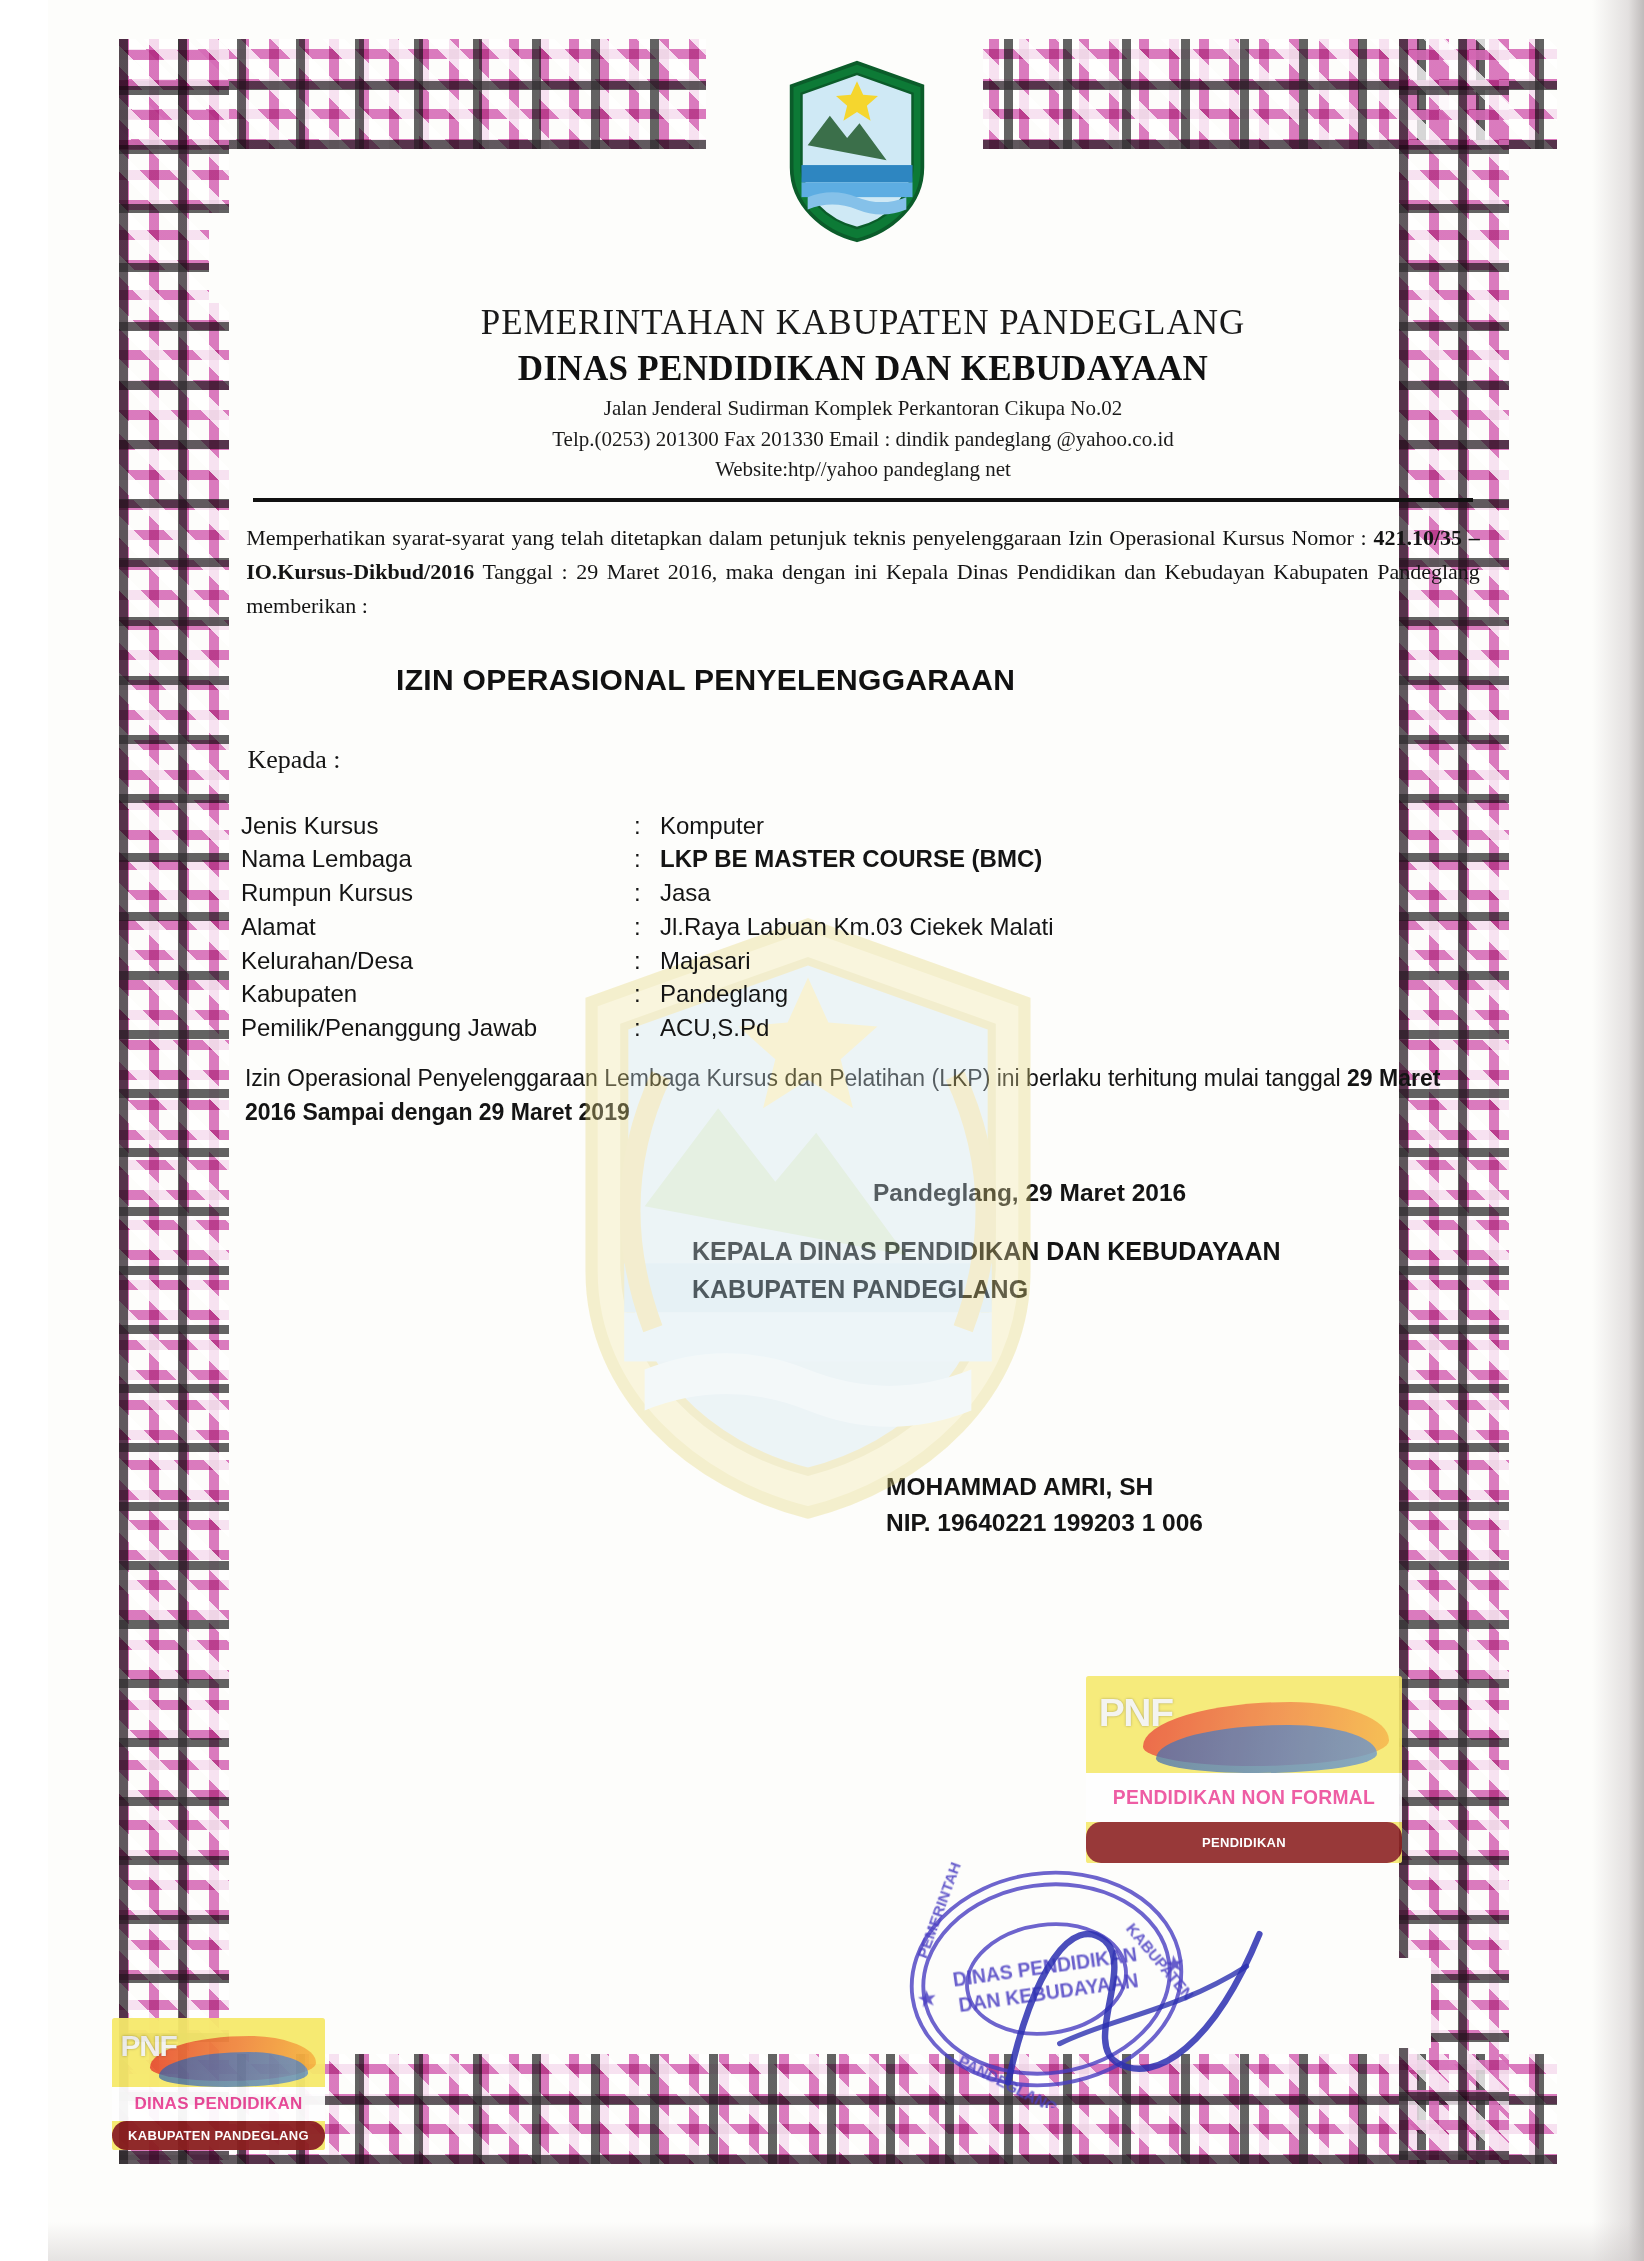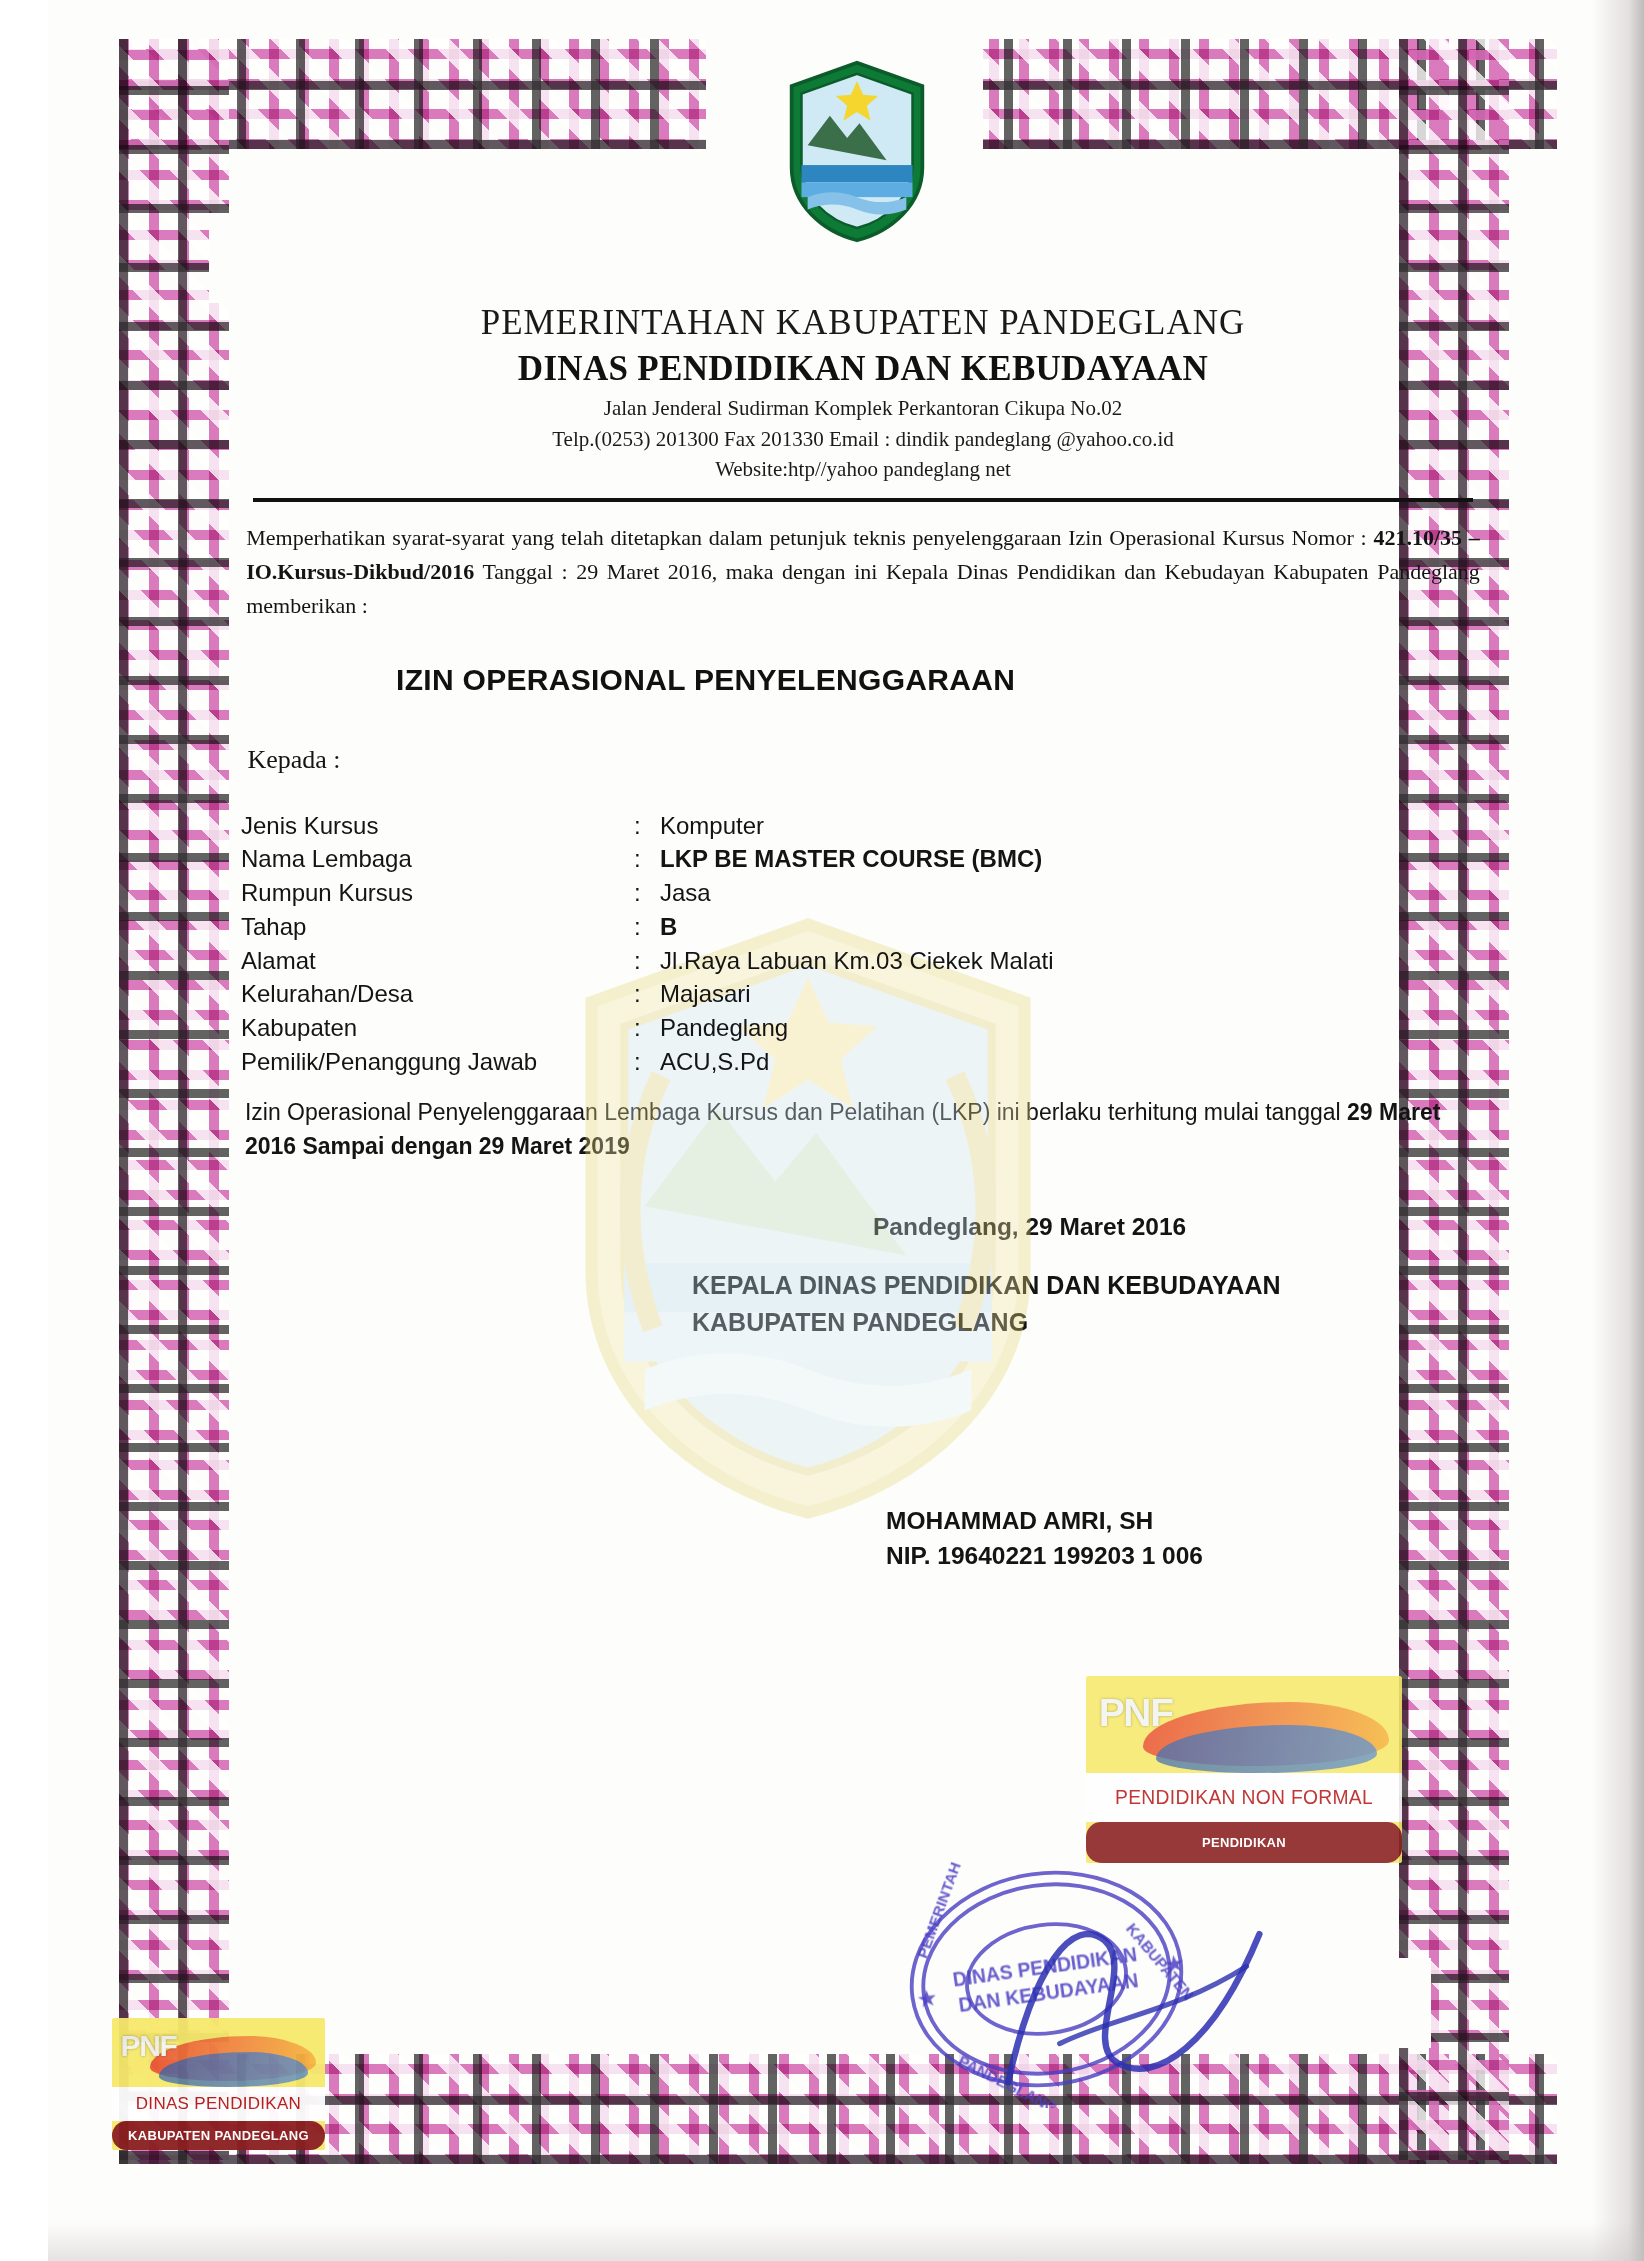--- a/index.html
+++ b/index.html
@@ -293,22 +293,22 @@
   .sticker .s-word {
     position: absolute; left: 4%; top: 8%;
     font-weight: bold; font-size: 39px; color: #f3f3ef; letter-spacing: -1.3px;
     text-shadow: 0 0 2.6px rgba(0,0,0,.35);
   }
   #sticker-left .s-word { font-size: 30px; }
   .sticker .s-band {
     position: absolute; left: 0; bottom: 22%;
     width: 100%; height: 26%;
     background: #ffffff;
-    color: #b91c1c;
-    font-weight: normal;
+    color: #ec4899;
+    font-weight: bold;
     font-size: 19.3px;
     display: flex; align-items: center; justify-content: center;
     letter-spacing: 0.3px;
     text-align: center;
   }
   #sticker-left .s-band { font-size: 17px; }
   .sticker .s-band2 {
     position: absolute; left: 0; bottom: 0;
     width: 100%; height: 22%;
     background: #8b1f1f;
@@ -392,25 +392,20 @@
         </tr>
         <tr>
           <td class="f-label">Nama  Lembaga</td>
           <td class="f-colon">:</td>
           <td class="f-value strong">LKP BE MASTER COURSE (BMC)</td>
         </tr>
         <tr>
           <td class="f-label">Rumpun Kursus</td>
           <td class="f-colon">:</td>
           <td class="f-value">Jasa</td>
-        </tr>
-        <tr>
-          <td class="f-label">Tahap</td>
-          <td class="f-colon">:</td>
-          <td class="f-value strong">B</td>
         </tr>
         <tr>
           <td class="f-label">Alamat</td>
           <td class="f-colon">:</td>
           <td class="f-value">Jl.Raya Labuan Km.03 Ciekek Malati</td>
         </tr>
         <tr>
           <td class="f-label">Kelurahan/Desa</td>
           <td class="f-colon">:</td>
           <td class="f-value">Majasari</td>

